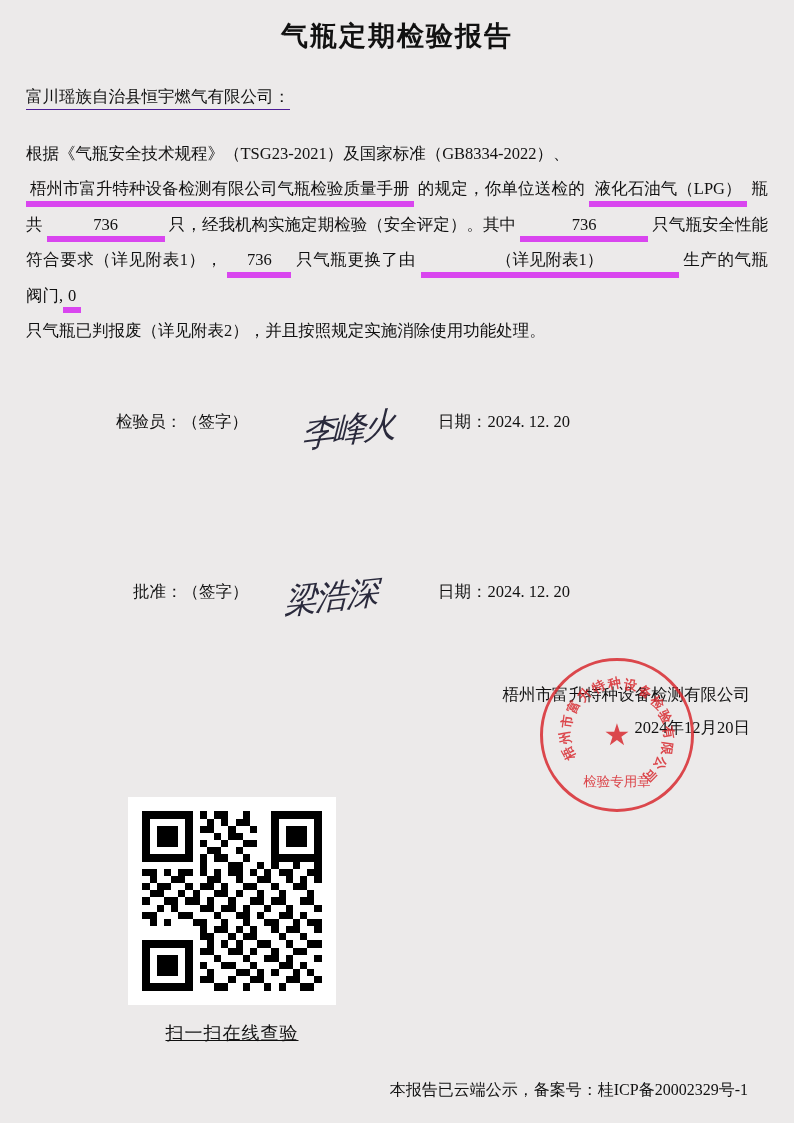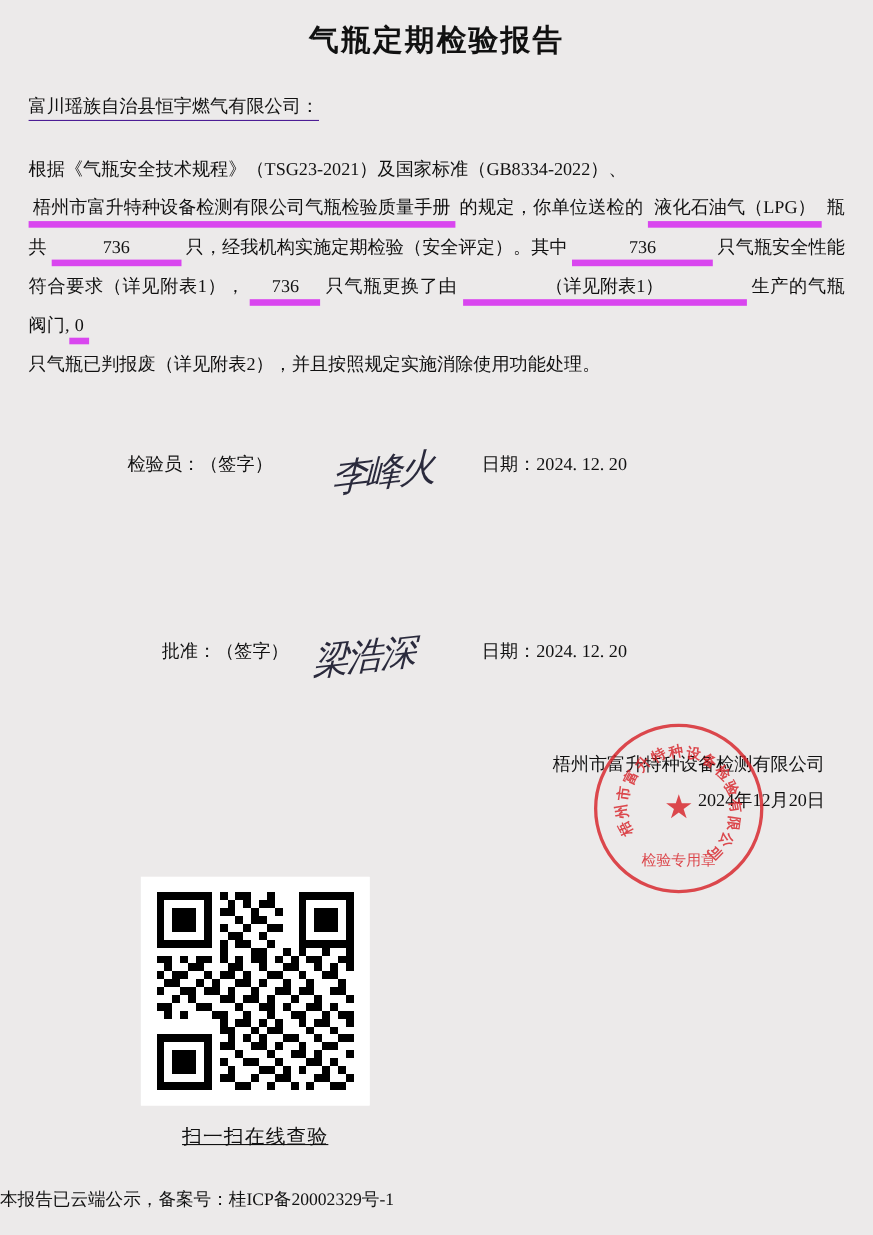--- a/index.html
+++ b/index.html
@@ -99,21 +99,21 @@
     top: -6px;
     font-family: "DejaVu Serif", serif;
     font-size: 33px;
     font-style: italic;
     color: #1a1a2e;
     transform: rotate(-6deg) skewX(-6deg);
     letter-spacing: -2px;
     opacity: 0.92;
   }
   .approve-block { margin-top: 78px; }
-  .approve-block .label { left: 107px; margin-left: 14px; }
+  .approve-block .label { left: 107px; }
 
   .company-lines {
     position: absolute;
     right: 44px;
     top: 678px;
     text-align: right;
     font-size: 16.5px;
     line-height: 2;
   }
   .stamp {
@@ -177,20 +177,21 @@
     font-size: 18px;
     margin-top: 16px;
     letter-spacing: 1px;
     text-decoration: underline;
   }
   .footer {
     position: absolute;
     left: 0;
     right: 46px;
     bottom: 22px;
+    text-align: right;
     font-size: 16px;
   }
 </style>
 </head>
 <body>
 
 <div class="page">
 
   <div class="doc-title">气瓶定期检验报告</div>
 

